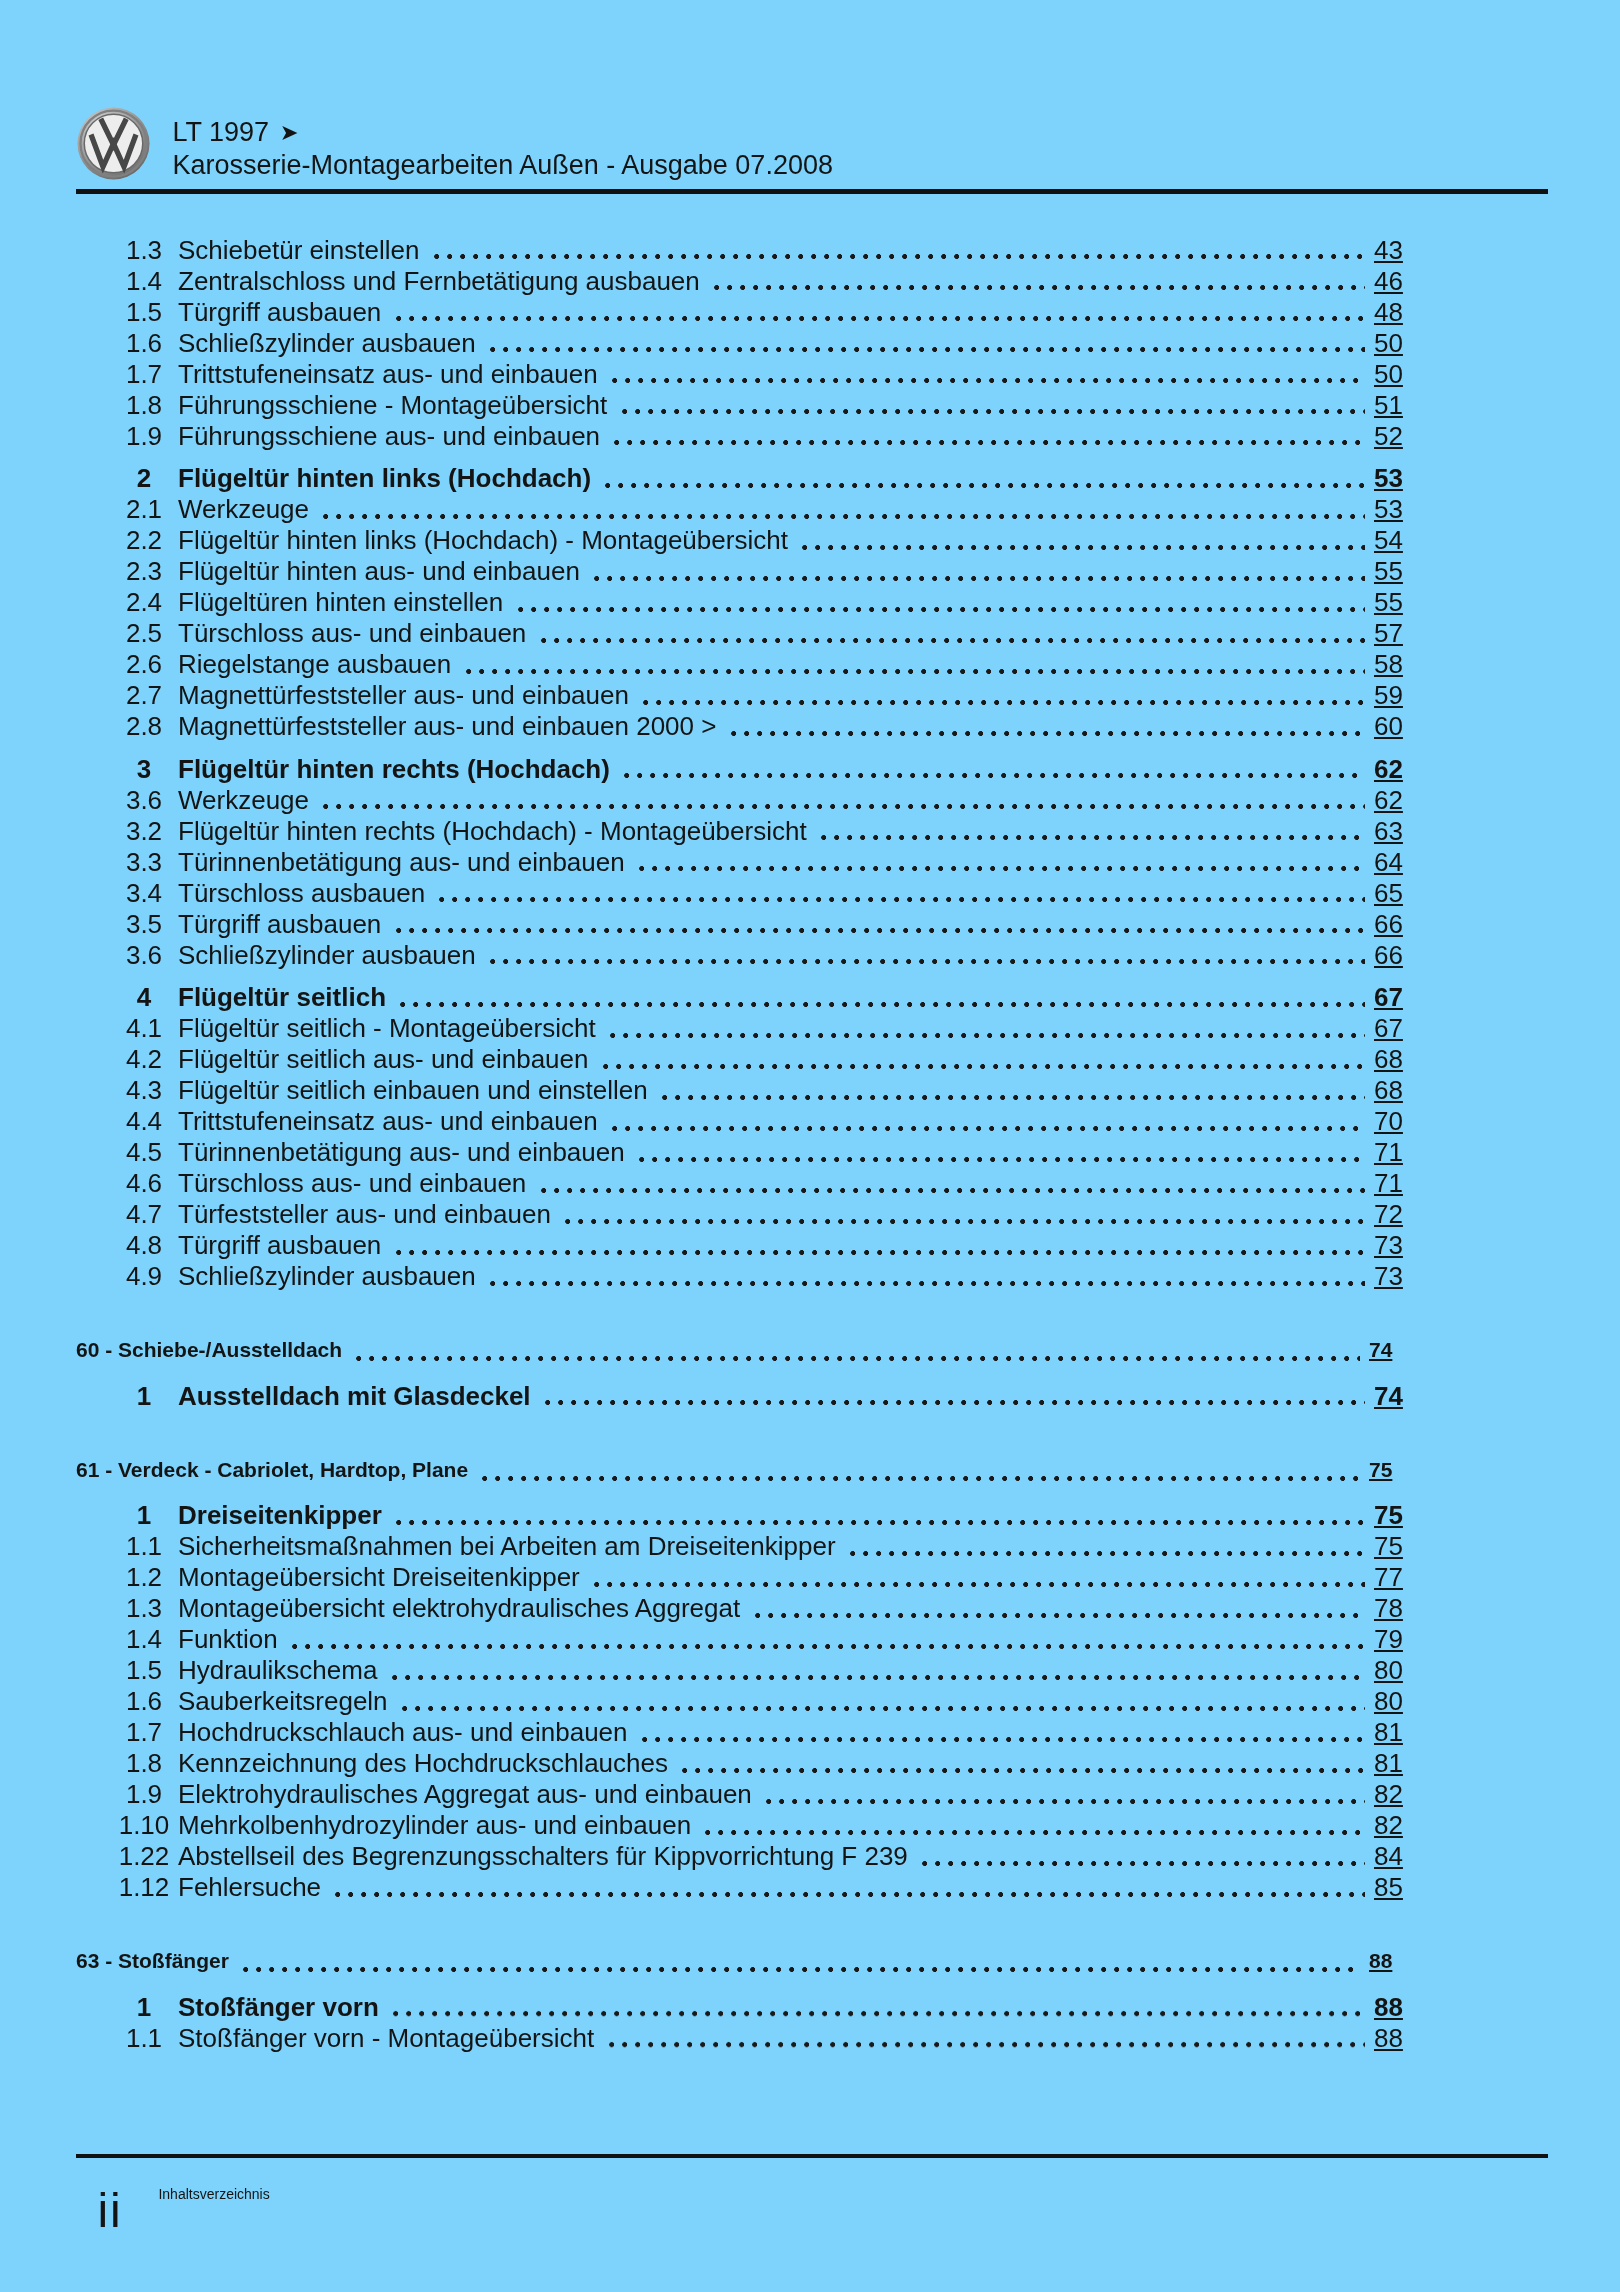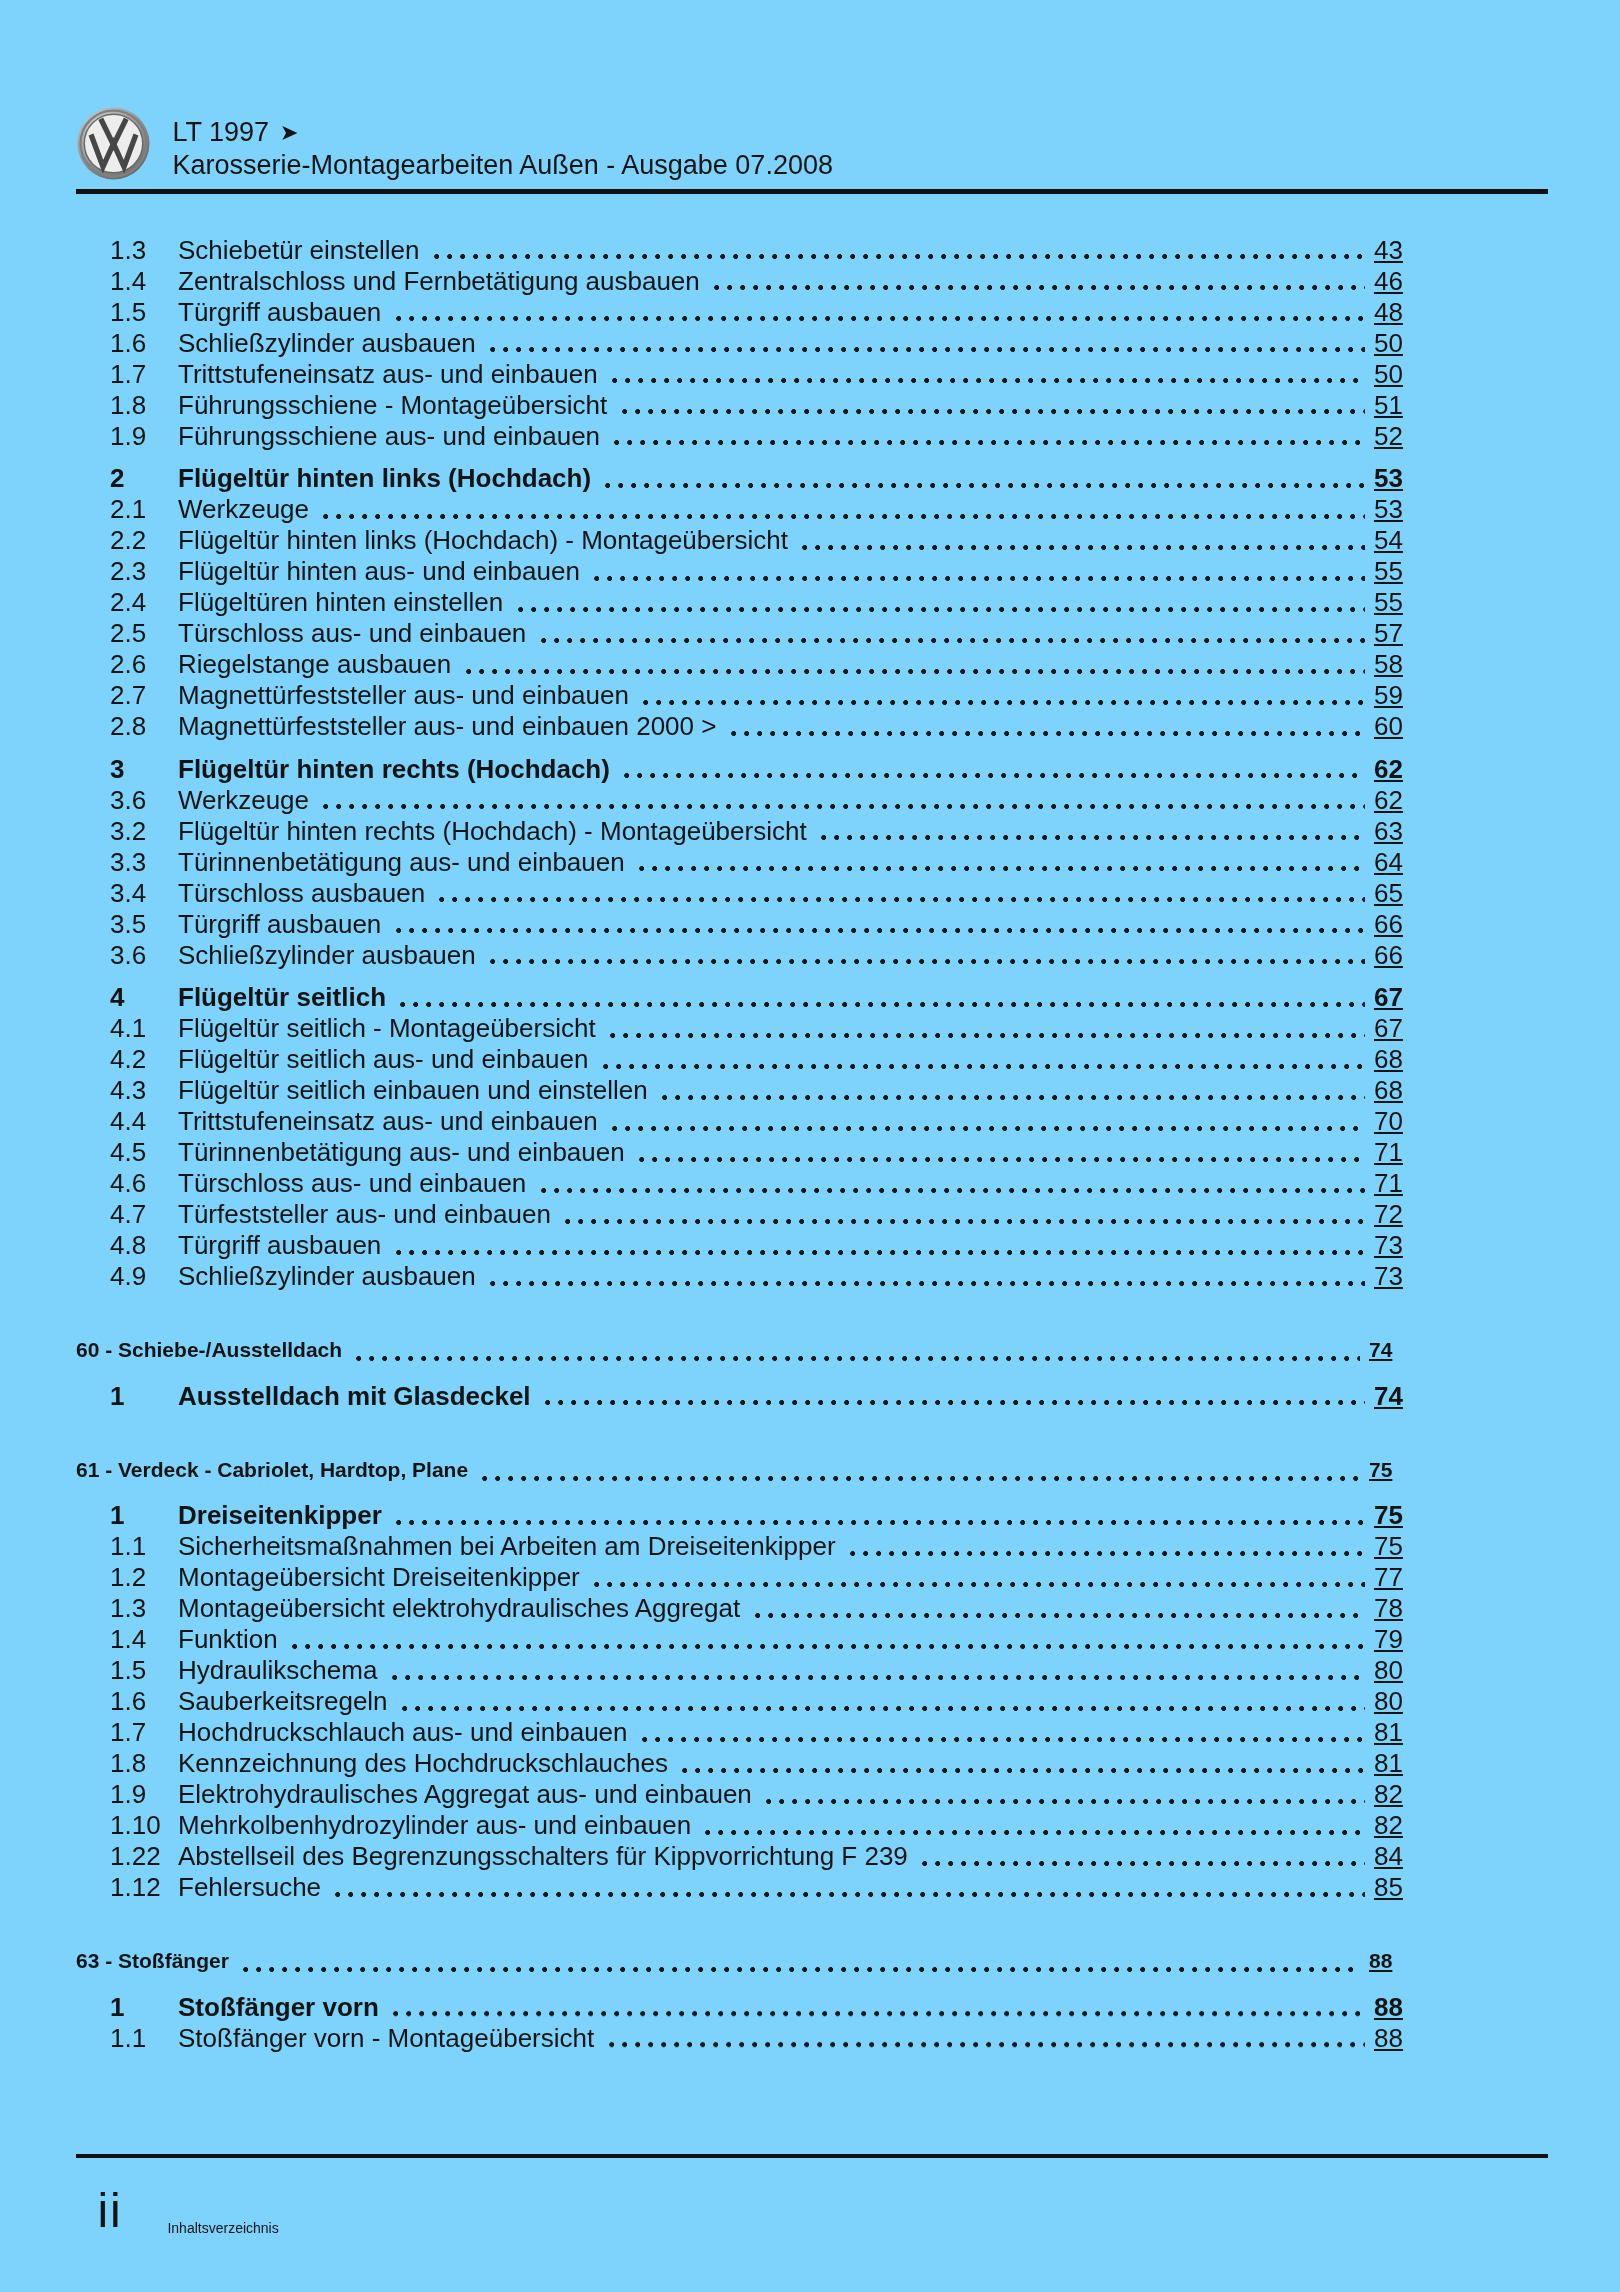--- a/index.html
+++ b/index.html
@@ -30,21 +30,21 @@
   
   .toc { margin-top: 41px; }
   .row {
     display: flex;
     align-items: baseline;
     font-size: 26px;
     line-height: 31px;
     padding-left: 34px;
     padding-right: 115px;
   }
-  .row .num { flex: 0 0 68px; }
+  .row .num { flex: 0 0 68px; text-align: center; }
   .row .title { white-space: nowrap; }
   .dots {
     flex: 1 1 9px;
     min-width: 10.7px;
     align-self: flex-end;
     height: 7.2px;
     margin: 0 9px 5.4px 14.3px;
     background-image: radial-gradient(circle at 2.7px 3.6px, #191919 2.2px, rgba(0,0,0,0) 2.8px);
     background-size: 13px 7.2px;
     background-position: left bottom;
@@ -60,21 +60,21 @@
     margin-top: 38px;
     margin-bottom: 9px;
     padding-left: 0;
   }
   .row.chapter .dots { margin-bottom: 7.2px; }
   .row.chapter .pg { flex-basis: 64px; }
 
   
   .footer { margin-top: auto; }
   .footer .rule { margin: 0 0 14.3px 0; }
-  .footer-row { display: flex; align-items: flex-end; gap: 45px; padding-left: 21.5px; margin-top: 28px; }
+  .footer-row { display: flex; align-items: flex-start; gap: 36px; padding-left: 21.5px; margin-top: 28px; }
   .page-num { font-size: 48px; line-height: 50px; letter-spacing: 1.8px; }
   .footer-label { font-size: 14px; }
 </style>
 </head>
 <body>
 
 <div class="page">
 
   <header class="header">
     <div class="logo">

